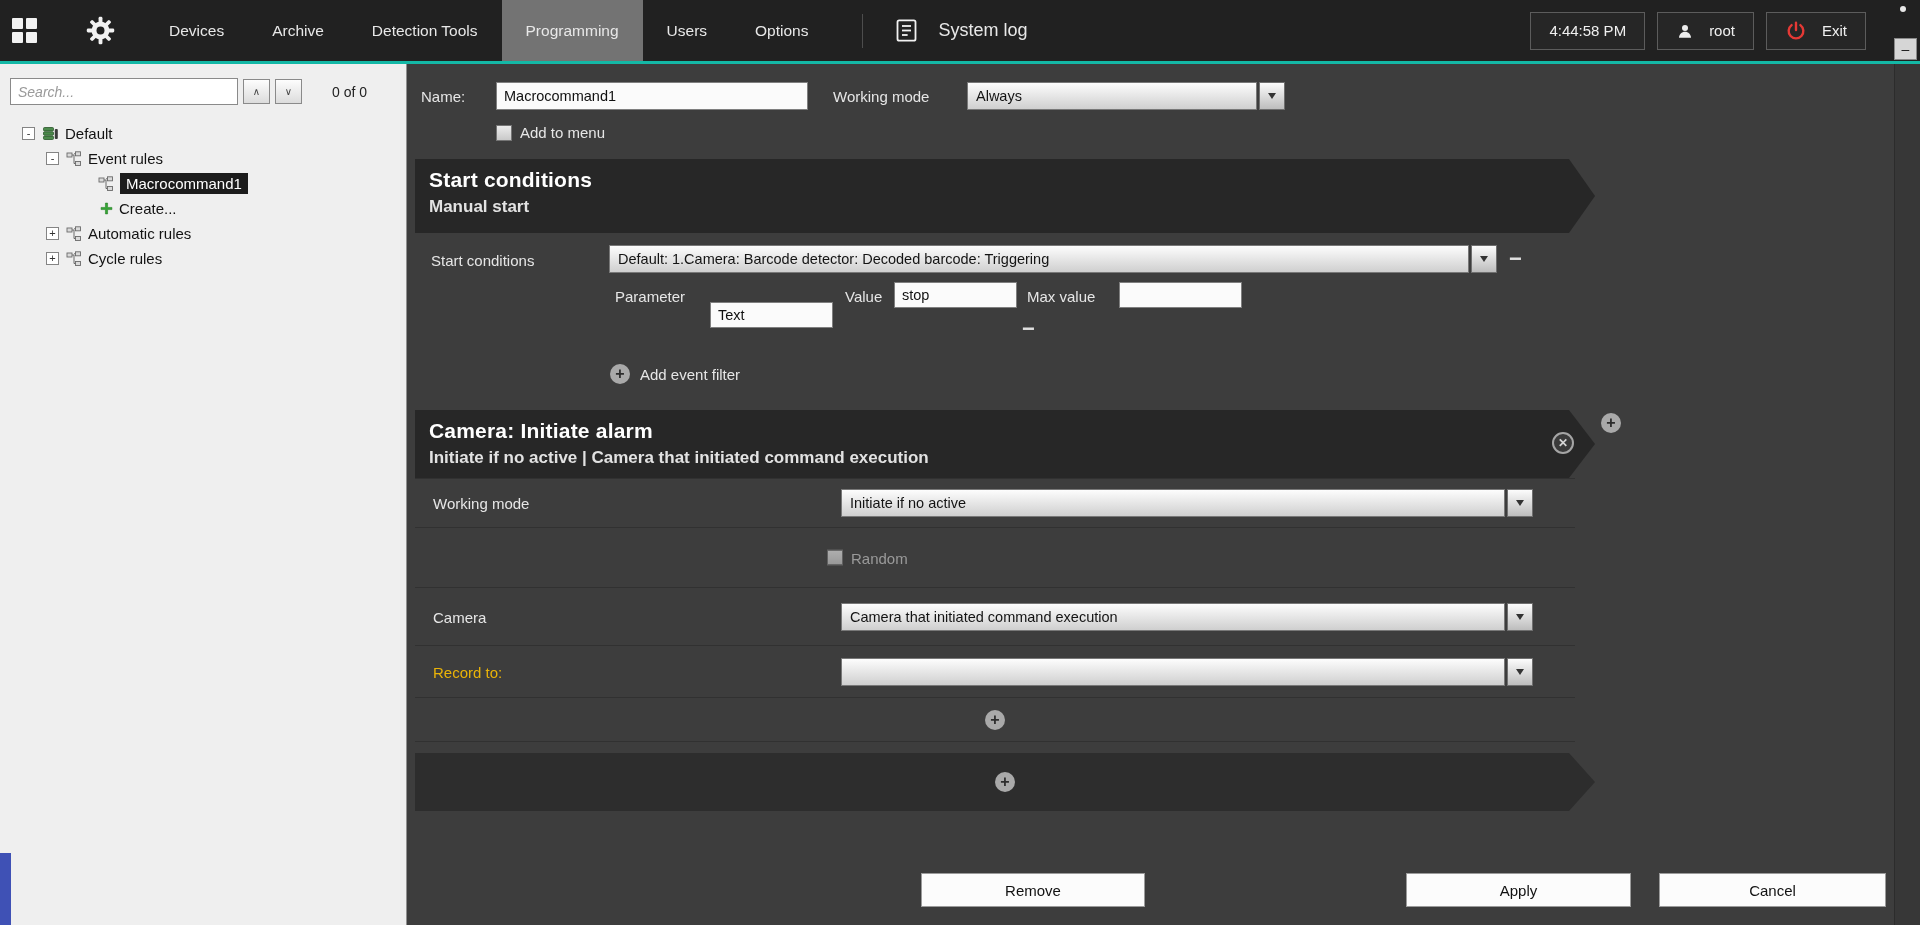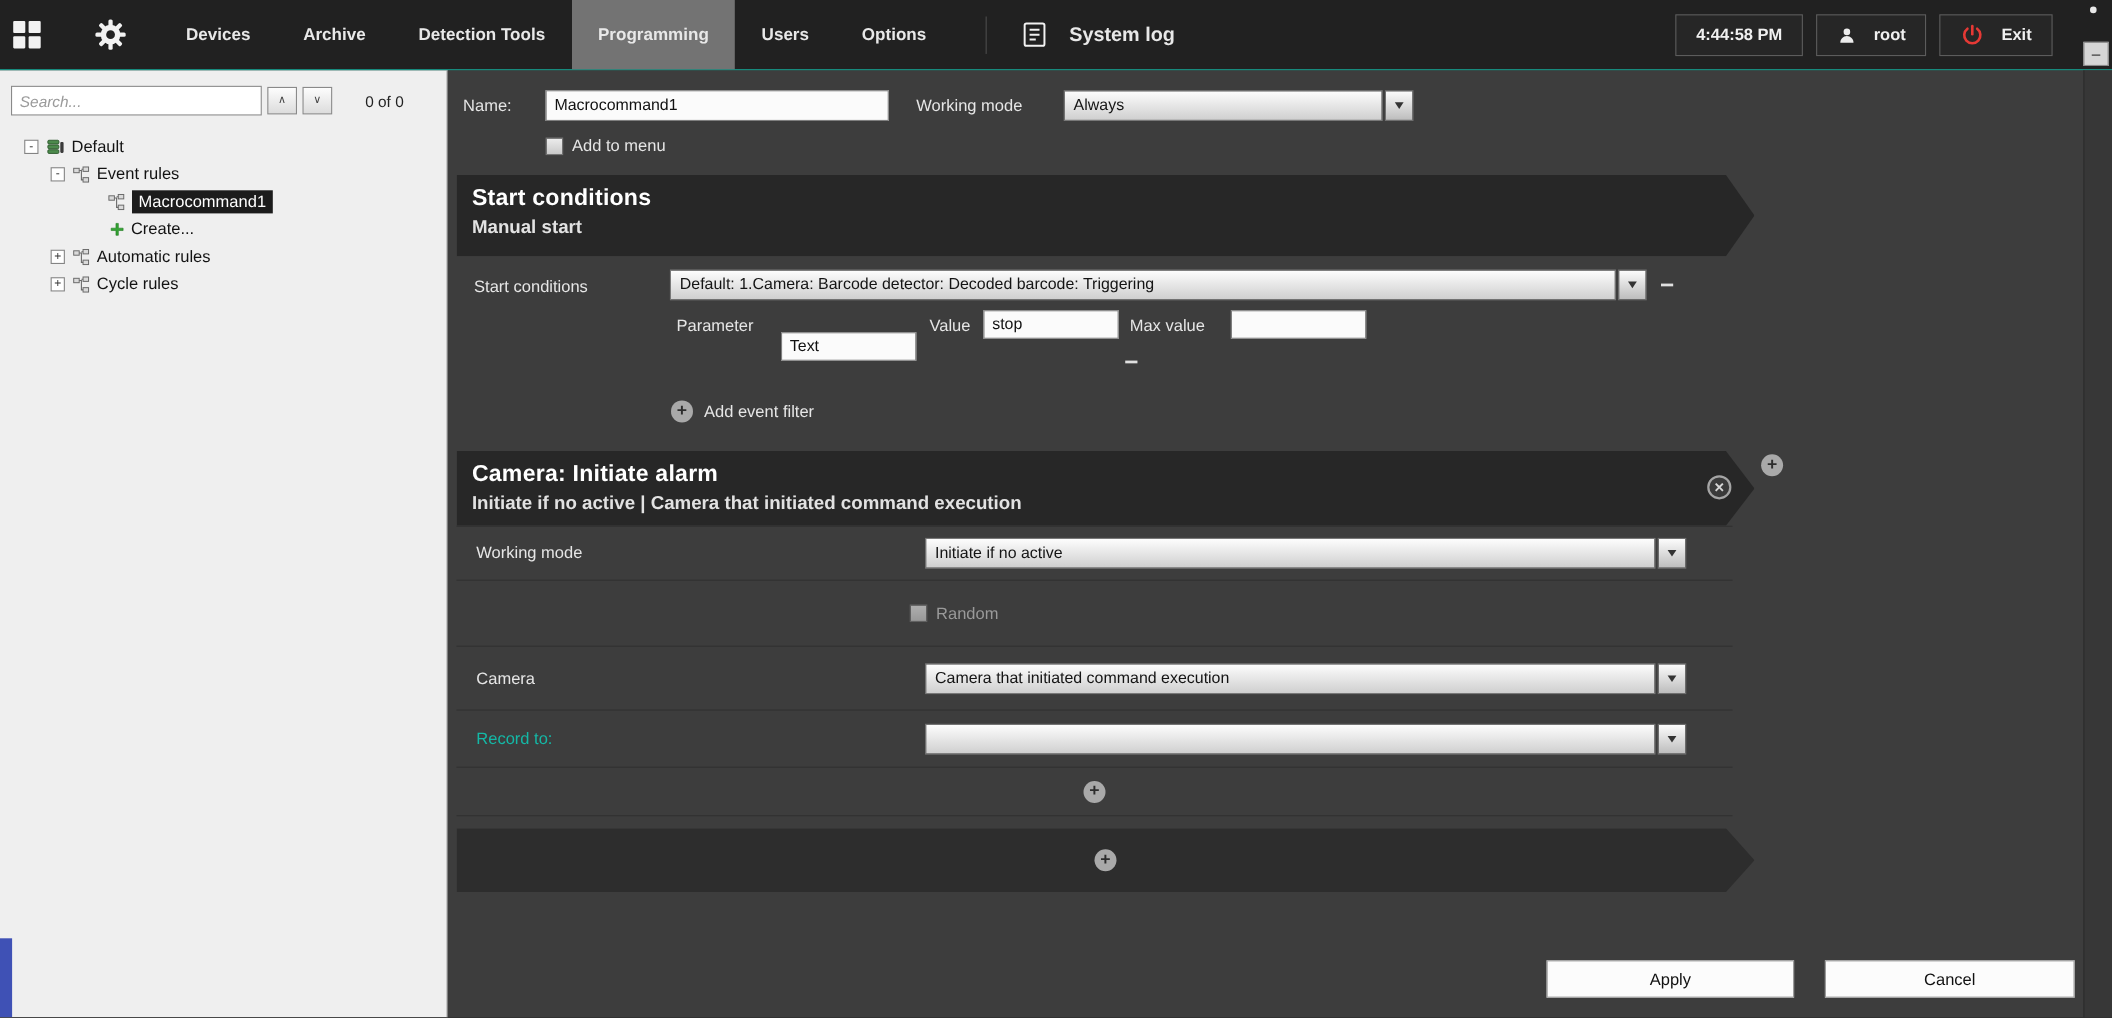--- a/index.html
+++ b/index.html
@@ -6,22 +6,21 @@
   html,body { background:#2b2b2b; }
   .screen {
     position:relative; width:1920px; height:925px; overflow:hidden;
     font-family:"Liberation Sans", sans-serif; background:var(--main-bg,#3d3d3d);
   }
 
   
   .topbar {
     position:absolute; left:0; top:0; width:1920px; height:64px;
     background:var(--topbar-bg,#212121); display:flex; align-items:center;
-    border-bottom:1px solid #14b8a6;
-    font-weight:bold;
+    border-bottom:3px solid #14b8a6;
   }
   .tiles-icon { margin-left:12px; width:26px; height:26px; display:grid;
     grid-template-columns:11px 11px; grid-template-rows:11px 11px; gap:3px; cursor:pointer;}
   .tiles-icon span { background:#f2f2f2; border-radius:1px; }
   .gear-wrap { margin-left:46px; display:flex; align-items:center; cursor:pointer;}
   .menu { display:flex; height:100%; margin-left:28px; }
   .menu-item { height:100%; display:flex; align-items:center; padding:0 24px;
     color:#e8e8e8; font-size:15.5px; cursor:pointer; white-space:nowrap;}
   .menu-item.active { background:#737373; }
   .tb-divider { width:1px; height:34px; background:#4d4d4d; margin:0 14px 0 30px; }
@@ -61,21 +60,21 @@
   .blue-bar { position:absolute; left:0; bottom:0; width:11px; height:72px;
     background:var(--accent-blue,#3f51b5); cursor:pointer; }
 
   
   .content { position:absolute; left:407px; top:64px; right:0; bottom:0;
     background:var(--main-bg,#3d3d3d); }
   .right-strip { position:absolute; right:0; top:0; bottom:0; width:26px;
     background:#373737; border-left:1px solid #2c2c2c; }
 
   .flabel { position:absolute; color:#e6e6e6; font-size:15px; white-space:nowrap; }
-  .flabel.dim { color:#14b8a6; }
+  .flabel.dim { color:#eab308; }
   .text-input { position:absolute; height:28px; background:#fbfbfb; border:1px solid #7f7f7f;
     font-family:"Liberation Sans",sans-serif; font-size:14.5px; color:#111; padding:0 7px;}
 
   .dropdown { position:absolute; height:28px; display:flex; align-items:stretch; cursor:pointer;}
   .dd-value { flex:1; background:linear-gradient(#fdfdfd,#cfcfcf); border:1px solid #787878;
     display:flex; align-items:center; padding:0 8px; font-size:14.5px; color:#141414;
     white-space:nowrap; overflow:hidden; }
   .dd-arrow { width:26px; margin-left:2px; background:linear-gradient(#fcfcfc,#bdbdbd);
     border:1px solid #6f6f6f; display:flex; align-items:center; justify-content:center; }
   .dd-arrow::before { content:""; width:0; height:0; border-left:4.5px solid transparent;
@@ -367,17 +366,18 @@
       </div>
       <div class="arow plus-row" style="height:44px;">
         <span class="plus-circle"></span>
       </div>
     </div>
 
     <div class="band plus-row" style="left:8px; top:689px; width:1180px; height:58px; background:#2d2d2d; display:flex; align-items:center; justify-content:center; padding:0;">
       <span class="plus-circle"></span>
     </div>
 
+    <button class="btn" style="left:514px; top:809px; width:224px;">Remove</button>
     <button class="btn" style="left:999px; top:809px; width:225px;">Apply</button>
     <button class="btn" style="left:1252px; top:809px; width:227px;">Cancel</button>
   </main>
 
 </div>
 
 </body></html>

